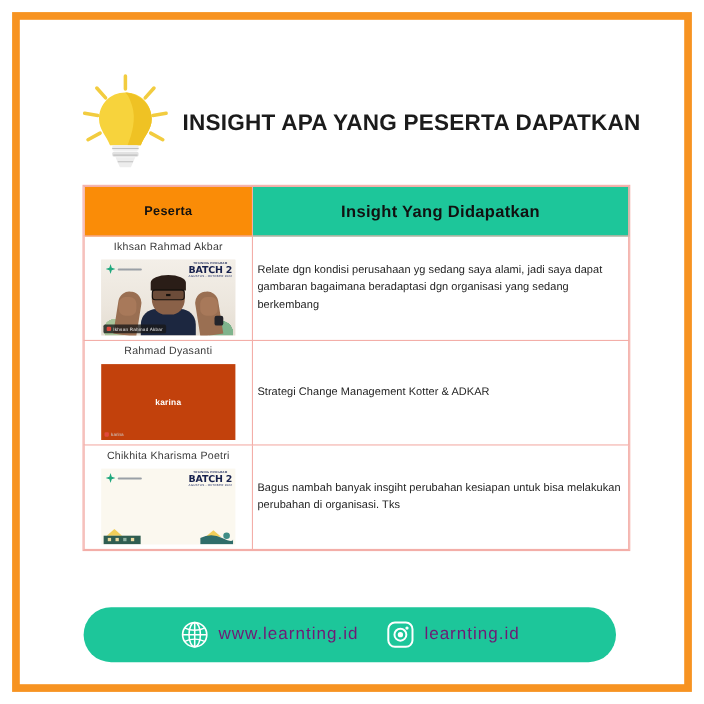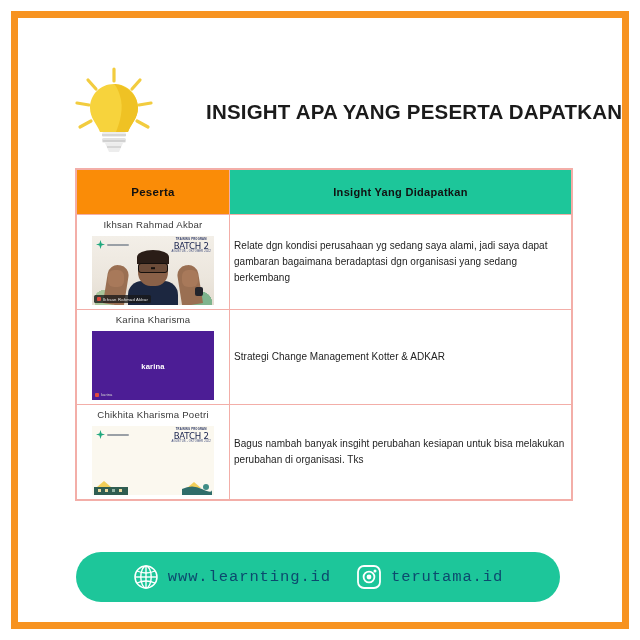--- a/index.html
+++ b/index.html
@@ -36,21 +36,20 @@
 
   
   #header {
     position: absolute;
     left: 64px;
     top: 62px;
     width: 520px;
     height: 100px;
     display: flex;
     align-items: center;
-    gap: 40px;
   }
   #bulb-icon {
     width: 100px;
     height: 100px;
     flex: 0 0 100px;
     position: relative;
   }
   #title-text {
     font-size: 20.5px;
     font-weight: bold;
@@ -89,21 +88,21 @@
     height: 45px;
     width: 153px;
     font-size: 11.5px;
     font-weight: bold;
     letter-spacing: .3px;
   }
   th.h-insight {
     background: #1DC69A;
     color: #111;
     height: 45px;
-    font-size: 11px;
+    font-size: 15px;
     font-weight: bold;
     letter-spacing: .3px;
   }
   td.c-peserta {
     width: 153px;
     text-align: center;
     padding: 6px 4px 8px 4px;
   }
   td.c-insight {
     padding: 6px 16px 6px 12px;
@@ -197,40 +196,40 @@
     width: 22px; height: 2px; background: #9aa0a6; border-radius: 1px;
   }
   .badge-batch {
     position: absolute; right: 3px; top: 3px; text-align: center; line-height: 1;
   }
   .badge-top {
     font-size: 2.7px; color: #1d2a5a; letter-spacing: .2px; font-weight: bold;
     margin-bottom: .5px; white-space: nowrap;
   }
   .badge-main {
-    font-size: 8.6px; font-weight: normal; color: #17214d; letter-spacing: -.2px;
+    font-size: 8.6px; font-weight: bold; color: #17214d; letter-spacing: -.2px;
     font-family: "DejaVu Sans", sans-serif;
   }
   .badge-bot {
     font-size: 2.7px; color: #2c3a6e; letter-spacing: .2px; margin-top: .5px; white-space: nowrap;
   }
   .zm-namebar {
     position: absolute; left: 2px; bottom: 2px;
     background: rgba(24,24,24,.78);
     color: #e9e9e9; font-size: 4.2px; padding: 1.5px 3px;
     border-radius: 1.5px; letter-spacing: .2px;
     display: flex; align-items: center; gap: 2px;
   }
   .mic-mute {
     width: 4px; height: 4px; background: #e0493c; border-radius: 1px; flex: 0 0 4px;
   }
 
   
   .thumb-dark {
-    background: #4c1d95;
+    background: #c2410c;
   }
   .td-label {
     position: absolute; left: 0; right: 0; top: 50%; transform: translateY(-50%);
     text-align: center; color: #ffffff; font-size: 7.6px; font-weight: bold;
     letter-spacing: .2px;
   }
   .td-namebar {
     position: absolute; left: 3px; bottom: 3px;
     color: #cfcfcf; font-size: 4.2px;
     display: flex; align-items: center; gap: 2px;
@@ -255,25 +254,24 @@
     width: 484px;
     height: 50px;
     background: #1DC69A;
     border-radius: 25px;
     display: flex;
     align-items: center;
     justify-content: center;
     gap: 9px;
   }
   .f-text {
-    color: #0c4a6e;
+    color: #701a75;
     font-size: 15.5px;
     letter-spacing: .9px;
     font-weight: normal;
-    font-family: Liberation Mono, monospace;
   }
   .f-sep { width: 7px; }
 </style>
 </head>
 <body>
 
 <div id="poster">
 
   <div id="frame"></div>
 
@@ -348,21 +346,21 @@
                 <span class="mic-mute"></span>
                 <span>Ikhsan Rahmad Akbar</span>
               </div>
             </div>
           </td>
           <td class="c-insight">Relate dgn kondisi perusahaan yg sedang saya alami, jadi saya dapat gambaran bagaimana beradaptasi dgn organisasi yang sedang berkembang</td>
         </tr>
 
         <tr>
           <td class="c-peserta">
-            <span class="pname">Karina Kharisma</span>
+            <span class="pname">Rahmad Dyasanti</span>
             <div class="thumb thumb-dark">
               <div class="td-label">karina</div>
               <div class="td-namebar">
                 <span class="mic-mute"></span>
                 <span>karina</span>
               </div>
             </div>
           </td>
           <td class="c-insight">Strategi Change Management Kotter &amp; ADKAR</td>
         </tr>
@@ -428,16 +426,16 @@
 
     <span style="display:flex;">
       <svg viewBox="0 0 26 26" width="26" height="26" aria-hidden="true">
         <rect x="2" y="2" width="22" height="22" rx="6" fill="none" stroke="#ffffff" stroke-width="1.8"></rect>
         <circle cx="13" cy="13" r="5.4" fill="none" stroke="#ffffff" stroke-width="1.8"></circle>
         <circle cx="13" cy="13" r="2.4" fill="#ffffff"></circle>
         <circle cx="19" cy="7" r="1.5" fill="#ffffff"></circle>
       </svg>
     </span>
 
-    <span class="f-text">terutama.id</span>
+    <span class="f-text">learnting.id</span>
   </div>
 
 </div>
 
 </body></html>

